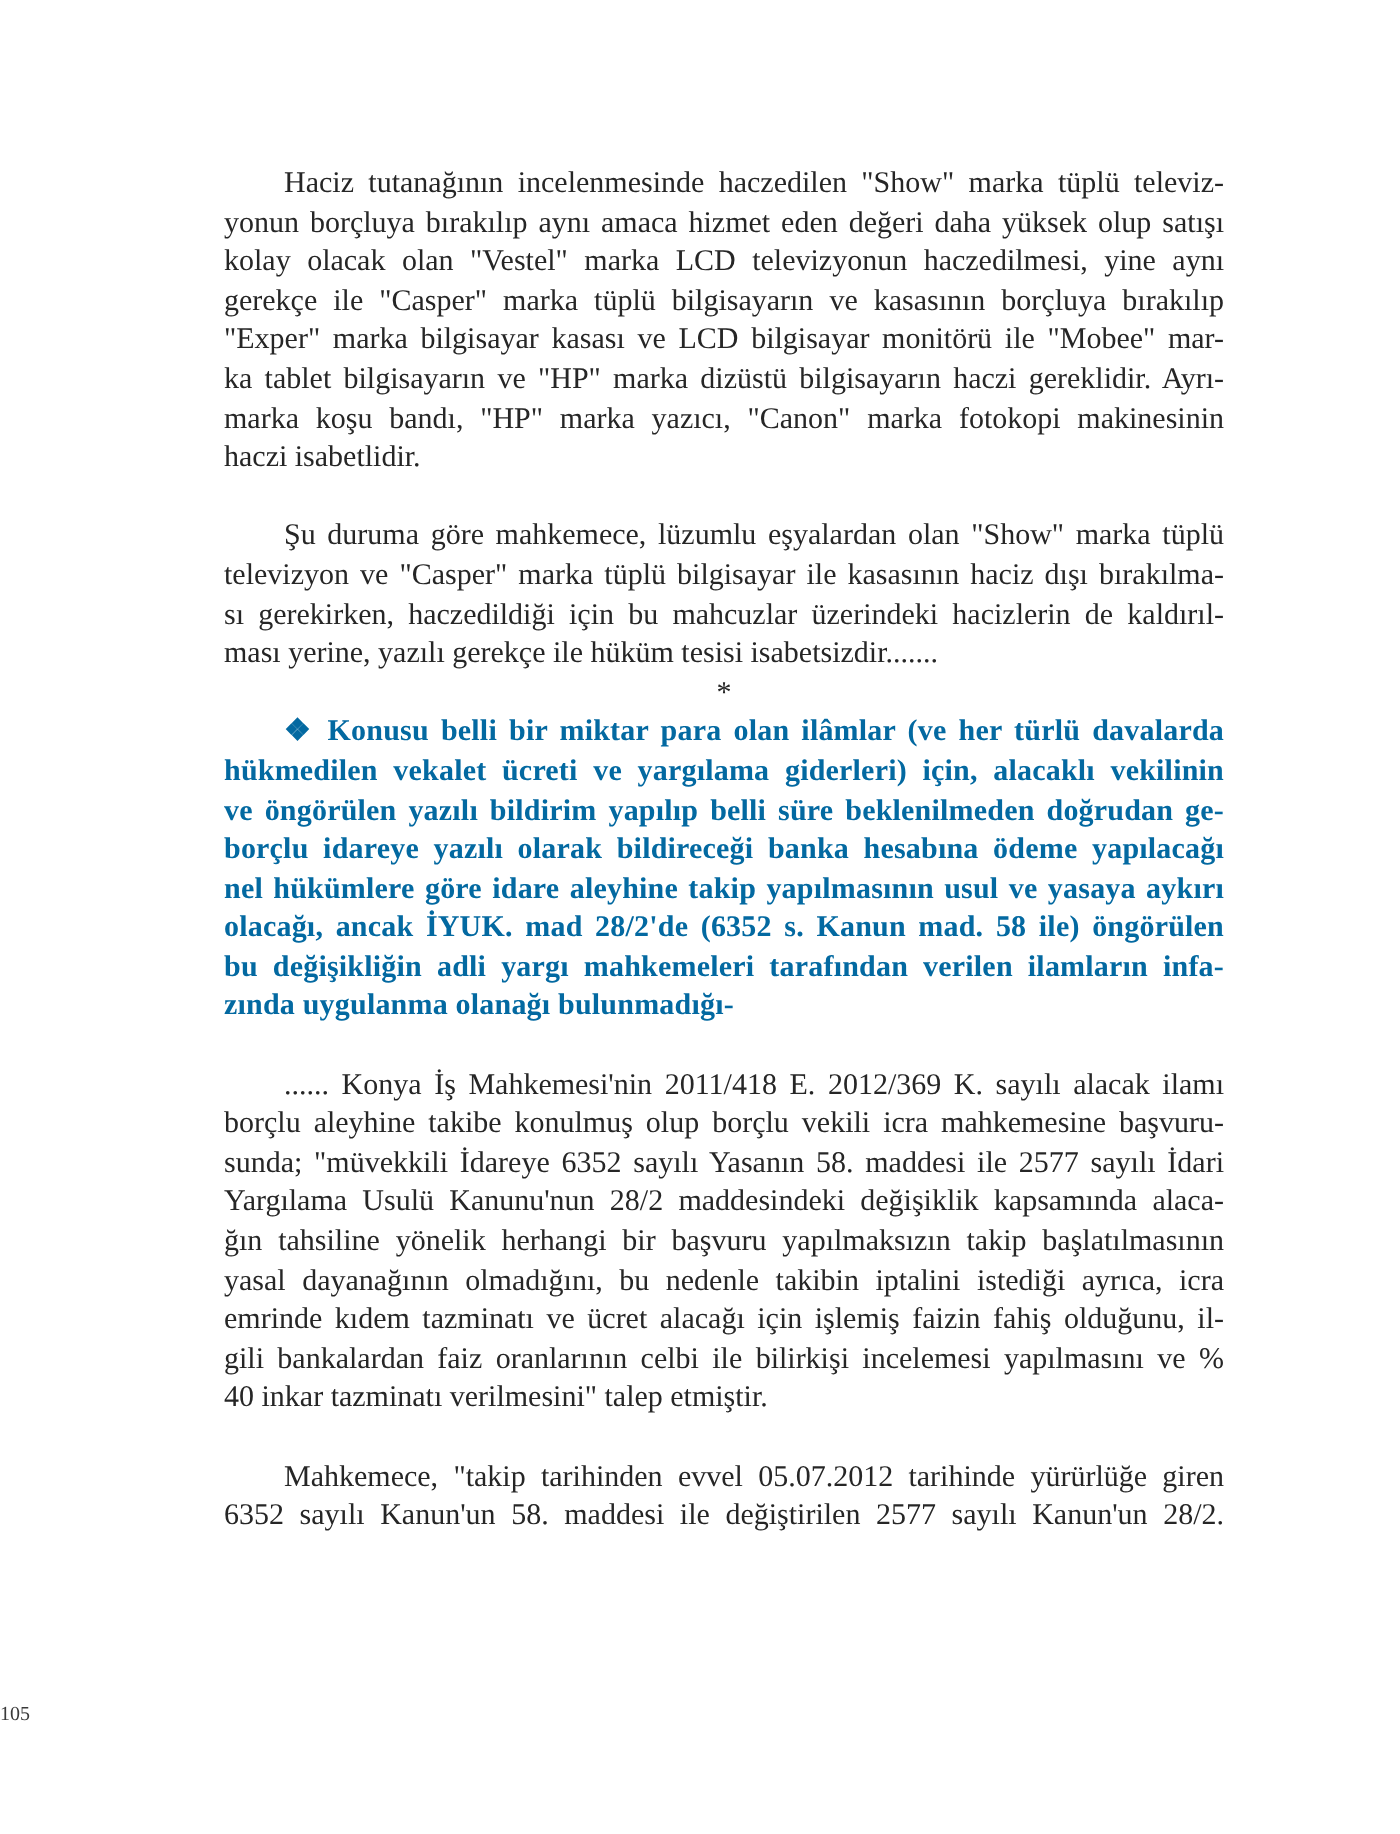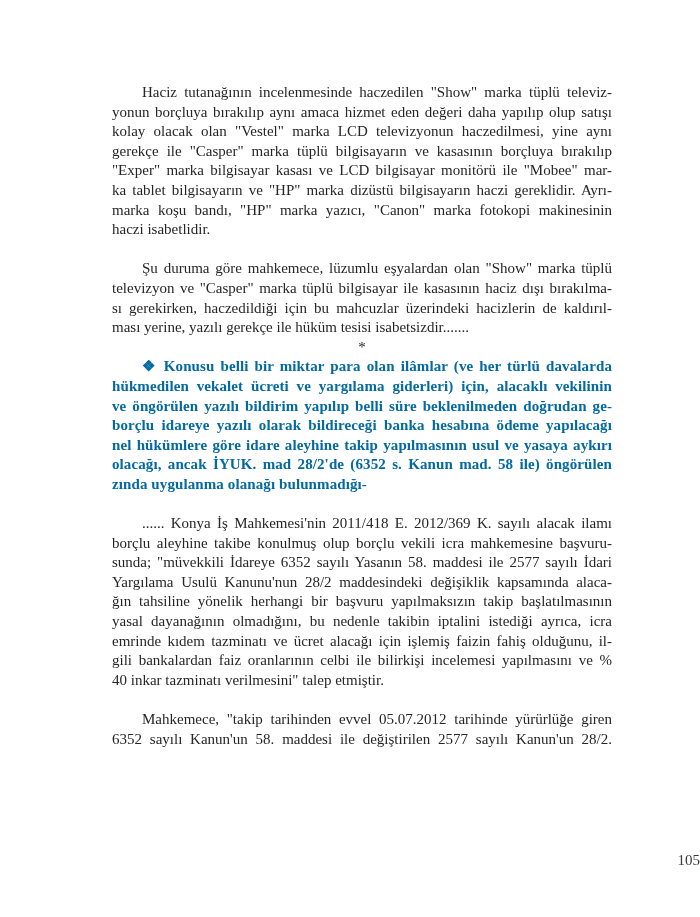--- a/index.html
+++ b/index.html
@@ -43,34 +43,34 @@
     text-align-last: justify;
   }
   .line.indent {
     text-indent: 30px;
   }
   .page-number {
     position: absolute;
     top: 852px;
     left: 0;
     width: 700px;
-    text-align: right;
-    font-size: 15px;
+    text-align: left;
+    font-size: 10px;
     color: #3a3a3a;
     font-family: "Liberation Serif", serif;
   }
 </style>
 </head>
 <body>
 
 <div class="page">
   <div class="text-block" id="doc-body">
       <div class="paragraph normal">
         <div class="line just indent">Haciz tutanağının incelenmesinde haczedilen "Show" marka tüplü televiz-</div>
-        <div class="line just">yonun borçluya bırakılıp aynı amaca hizmet eden değeri daha yapılıp olup satışı</div>
+        <div class="line just">yonun borçluya bırakılıp aynı amaca hizmet eden değeri daha yüksek olup satışı</div>
         <div class="line just">kolay olacak olan "Vestel" marka LCD televizyonun haczedilmesi, yine aynı</div>
         <div class="line just">gerekçe ile "Casper" marka tüplü bilgisayarın ve kasasının borçluya bırakılıp</div>
         <div class="line just">"Exper" marka bilgisayar kasası ve LCD bilgisayar monitörü ile "Mobee" mar-</div>
         <div class="line just">ka tablet bilgisayarın ve "HP" marka dizüstü bilgisayarın haczi gereklidir. Ayrı-</div>
         <div class="line just">marka koşu bandı, "HP" marka yazıcı, "Canon" marka fotokopi makinesinin</div>
         <div class="line">haczi isabetlidir.</div>
       </div>
       <div class="paragraph normal gap">
         <div class="line just indent">Şu duruma göre mahkemece, lüzumlu eşyalardan olan "Show" marka tüplü</div>
         <div class="line just">televizyon ve "Casper" marka tüplü bilgisayar ile kasasının haciz dışı bırakılma-</div>
@@ -80,20 +80,21 @@
       <div class="paragraph separator">
         <div class="line">*</div>
       </div>
       <div class="paragraph bold">
         <div class="line just indent">❖ Konusu belli bir miktar para olan ilâmlar (ve her türlü davalarda</div>
         <div class="line just">hükmedilen vekalet ücreti ve yargılama giderleri) için, alacaklı vekilinin</div>
         <div class="line just">ve öngörülen yazılı bildirim yapılıp belli süre beklenilmeden doğrudan ge-</div>
         <div class="line just">borçlu idareye yazılı olarak bildireceği banka hesabına ödeme yapılacağı</div>
         <div class="line just">nel hükümlere göre idare aleyhine takip yapılmasının usul ve yasaya aykırı</div>
         <div class="line just">olacağı, ancak İYUK. mad 28/2'de (6352 s. Kanun mad. 58 ile) öngörülen</div>
+        <div class="line just">bu değişikliğin adli yargı mahkemeleri tarafından verilen ilamların infa-</div>
         <div class="line">zında uygulanma olanağı bulunmadığı-</div>
       </div>
       <div class="paragraph normal gap">
         <div class="line just indent">...... Konya İş Mahkemesi'nin 2011/418 E. 2012/369 K. sayılı alacak ilamı</div>
         <div class="line just">borçlu aleyhine takibe konulmuş olup borçlu vekili icra mahkemesine başvuru-</div>
         <div class="line just">sunda; "müvekkili İdareye 6352 sayılı Yasanın 58. maddesi ile 2577 sayılı İdari</div>
         <div class="line just">Yargılama Usulü Kanunu'nun 28/2 maddesindeki değişiklik kapsamında alaca-</div>
         <div class="line just">ğın tahsiline yönelik herhangi bir başvuru yapılmaksızın takip başlatılmasının</div>
         <div class="line just">yasal dayanağının olmadığını, bu nedenle takibin iptalini istediği ayrıca, icra</div>
         <div class="line just">emrinde kıdem tazminatı ve ücret alacağı için işlemiş faizin fahiş olduğunu, il-</div>

